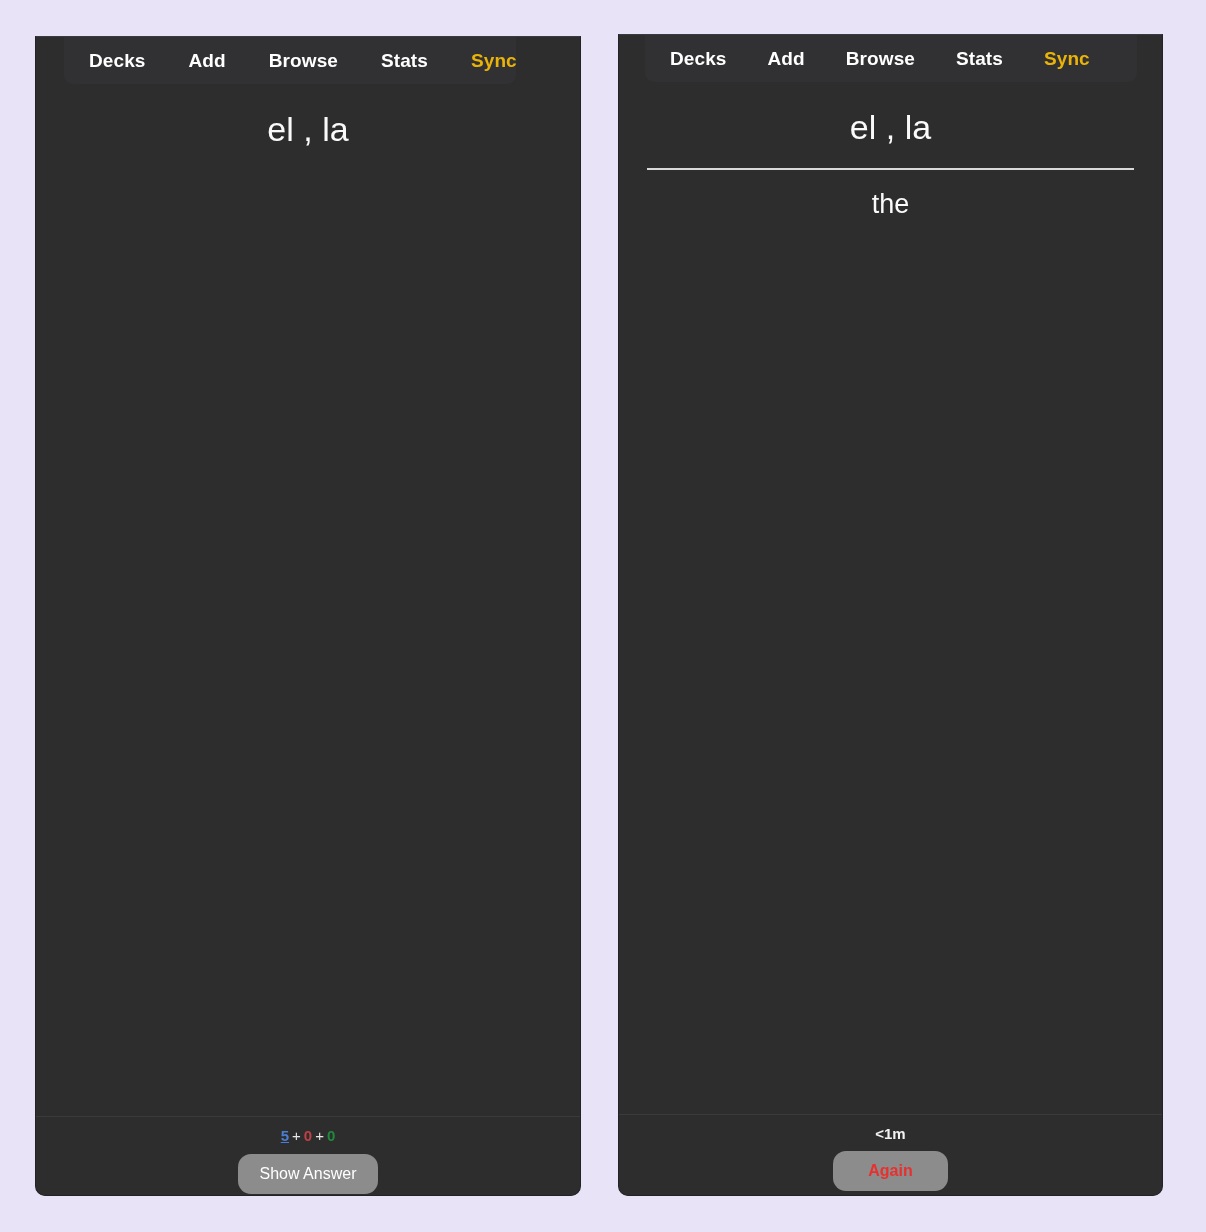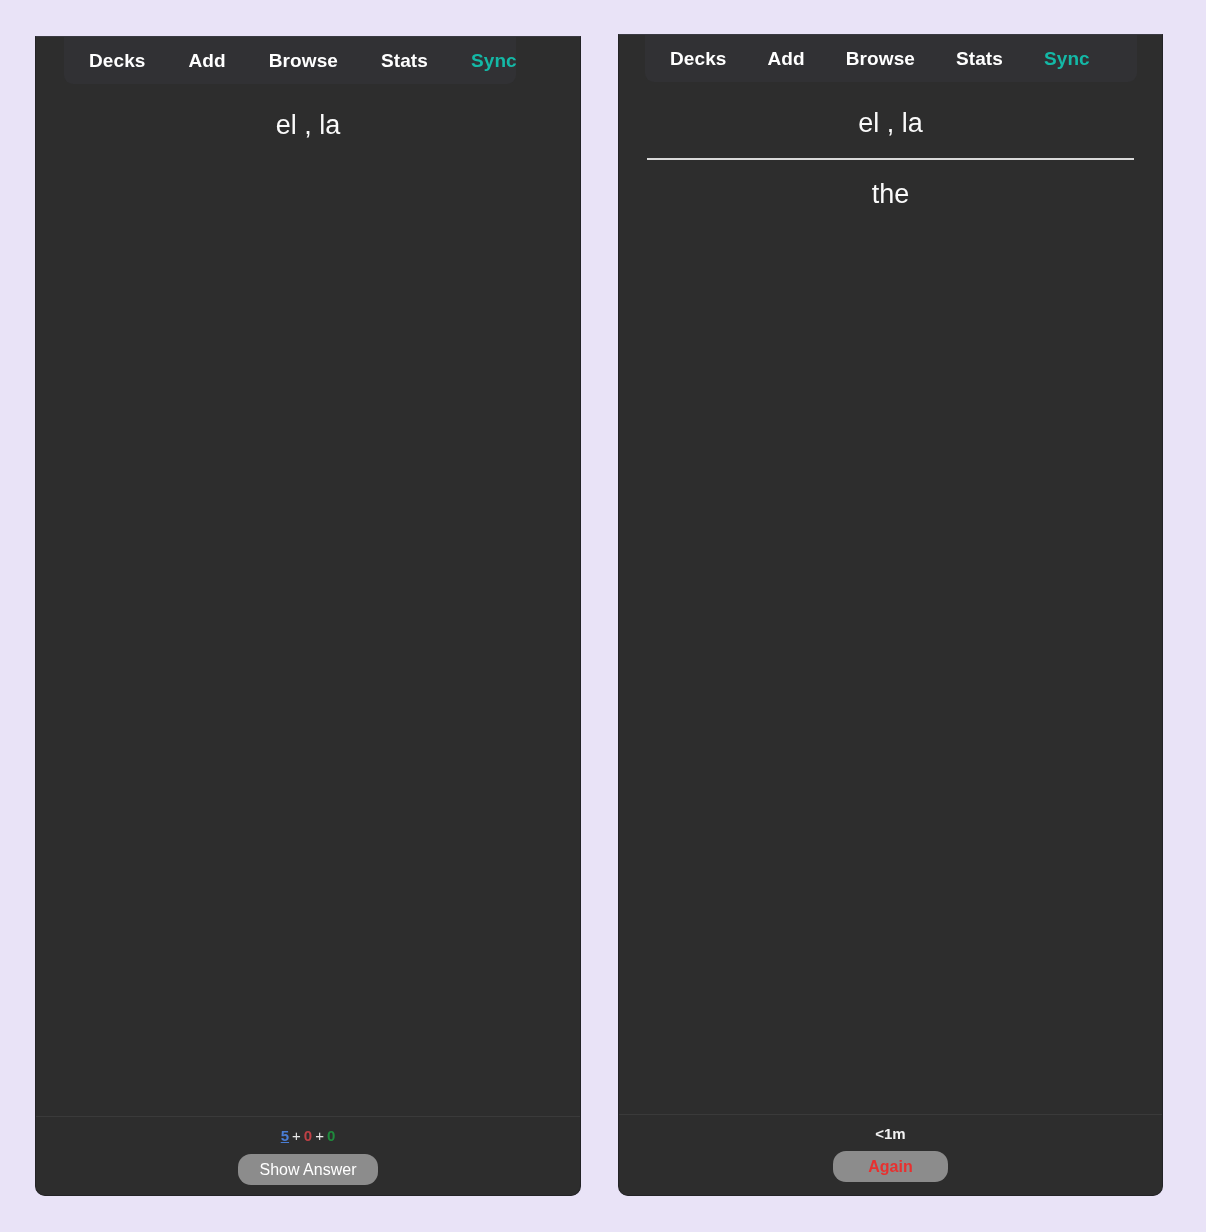--- a/index.html
+++ b/index.html
@@ -58,32 +58,32 @@
     font-size: 19px;
     font-weight: bold;
     letter-spacing: 0.1px;
     padding: 0 5px;
     white-space: nowrap;
     cursor: pointer;
   }
   .panel.left  .nav-item { margin-right: 33px; }
   .panel.right .nav-item { margin-right: 31px; }
   .nav-item:last-child { margin-right: 0; }
-  .nav-item.sync { color: #14b8a6; }
+  .nav-item.sync { color: #eab308; }
 
   
   .card-body {
     flex: 1 1 auto;
     position: relative;
     padding-top: 20px;
     overflow: hidden;
   }
   .card-text {
     color: #fafafa;
-    font-size: 27px;
+    font-size: 34px;
     text-align: center;
     line-height: 1.35;
     font-weight: 400;
   }
   .card-divider {
     margin: 17px 28px 0 28px;
     height: 0;
     border: 0;
     border-top: 2px solid #d9d9d9;
   }
@@ -119,21 +119,21 @@
   .count-learn  { color: #bf4045; }
   .count-review { color: #1f8a3c; }
 
   
   .answer-btn-row { text-align: center; }
   .pill {
     display: inline-block;
     background: #8c8c8c;
     border: none;
     border-radius: 13px;
-    height: 31px;
+    height: 40px;
     line-height: 26px;
     font-size: 16px;
     font-family: "Liberation Sans", sans-serif;
     color: #ffffff;
     cursor: pointer;
     text-align: center;
   }
   .pill.show-answer { width: 140px; }
 
   

